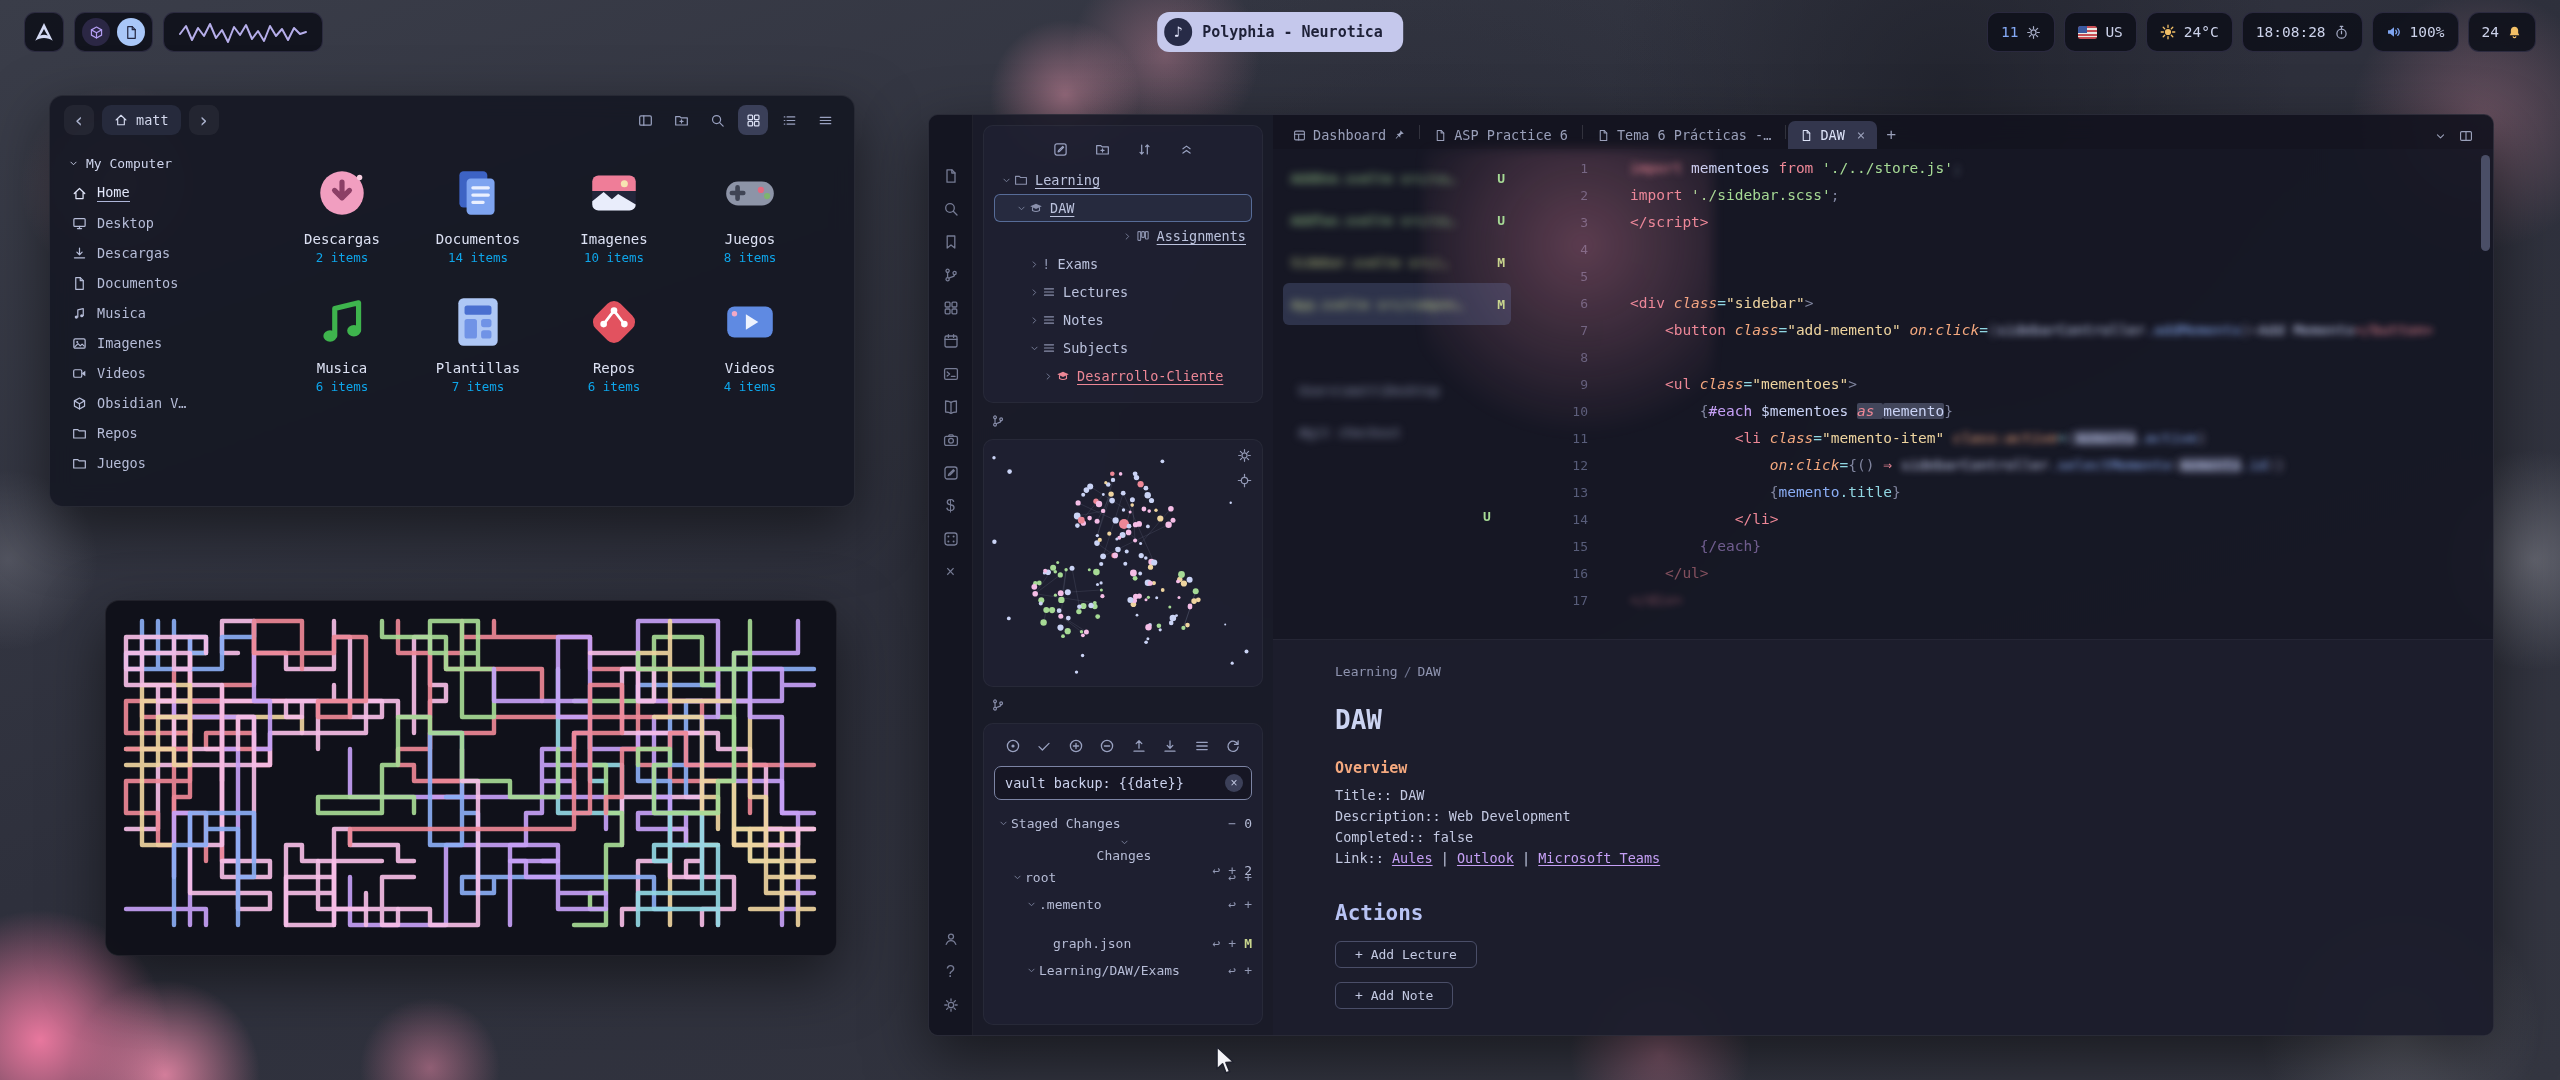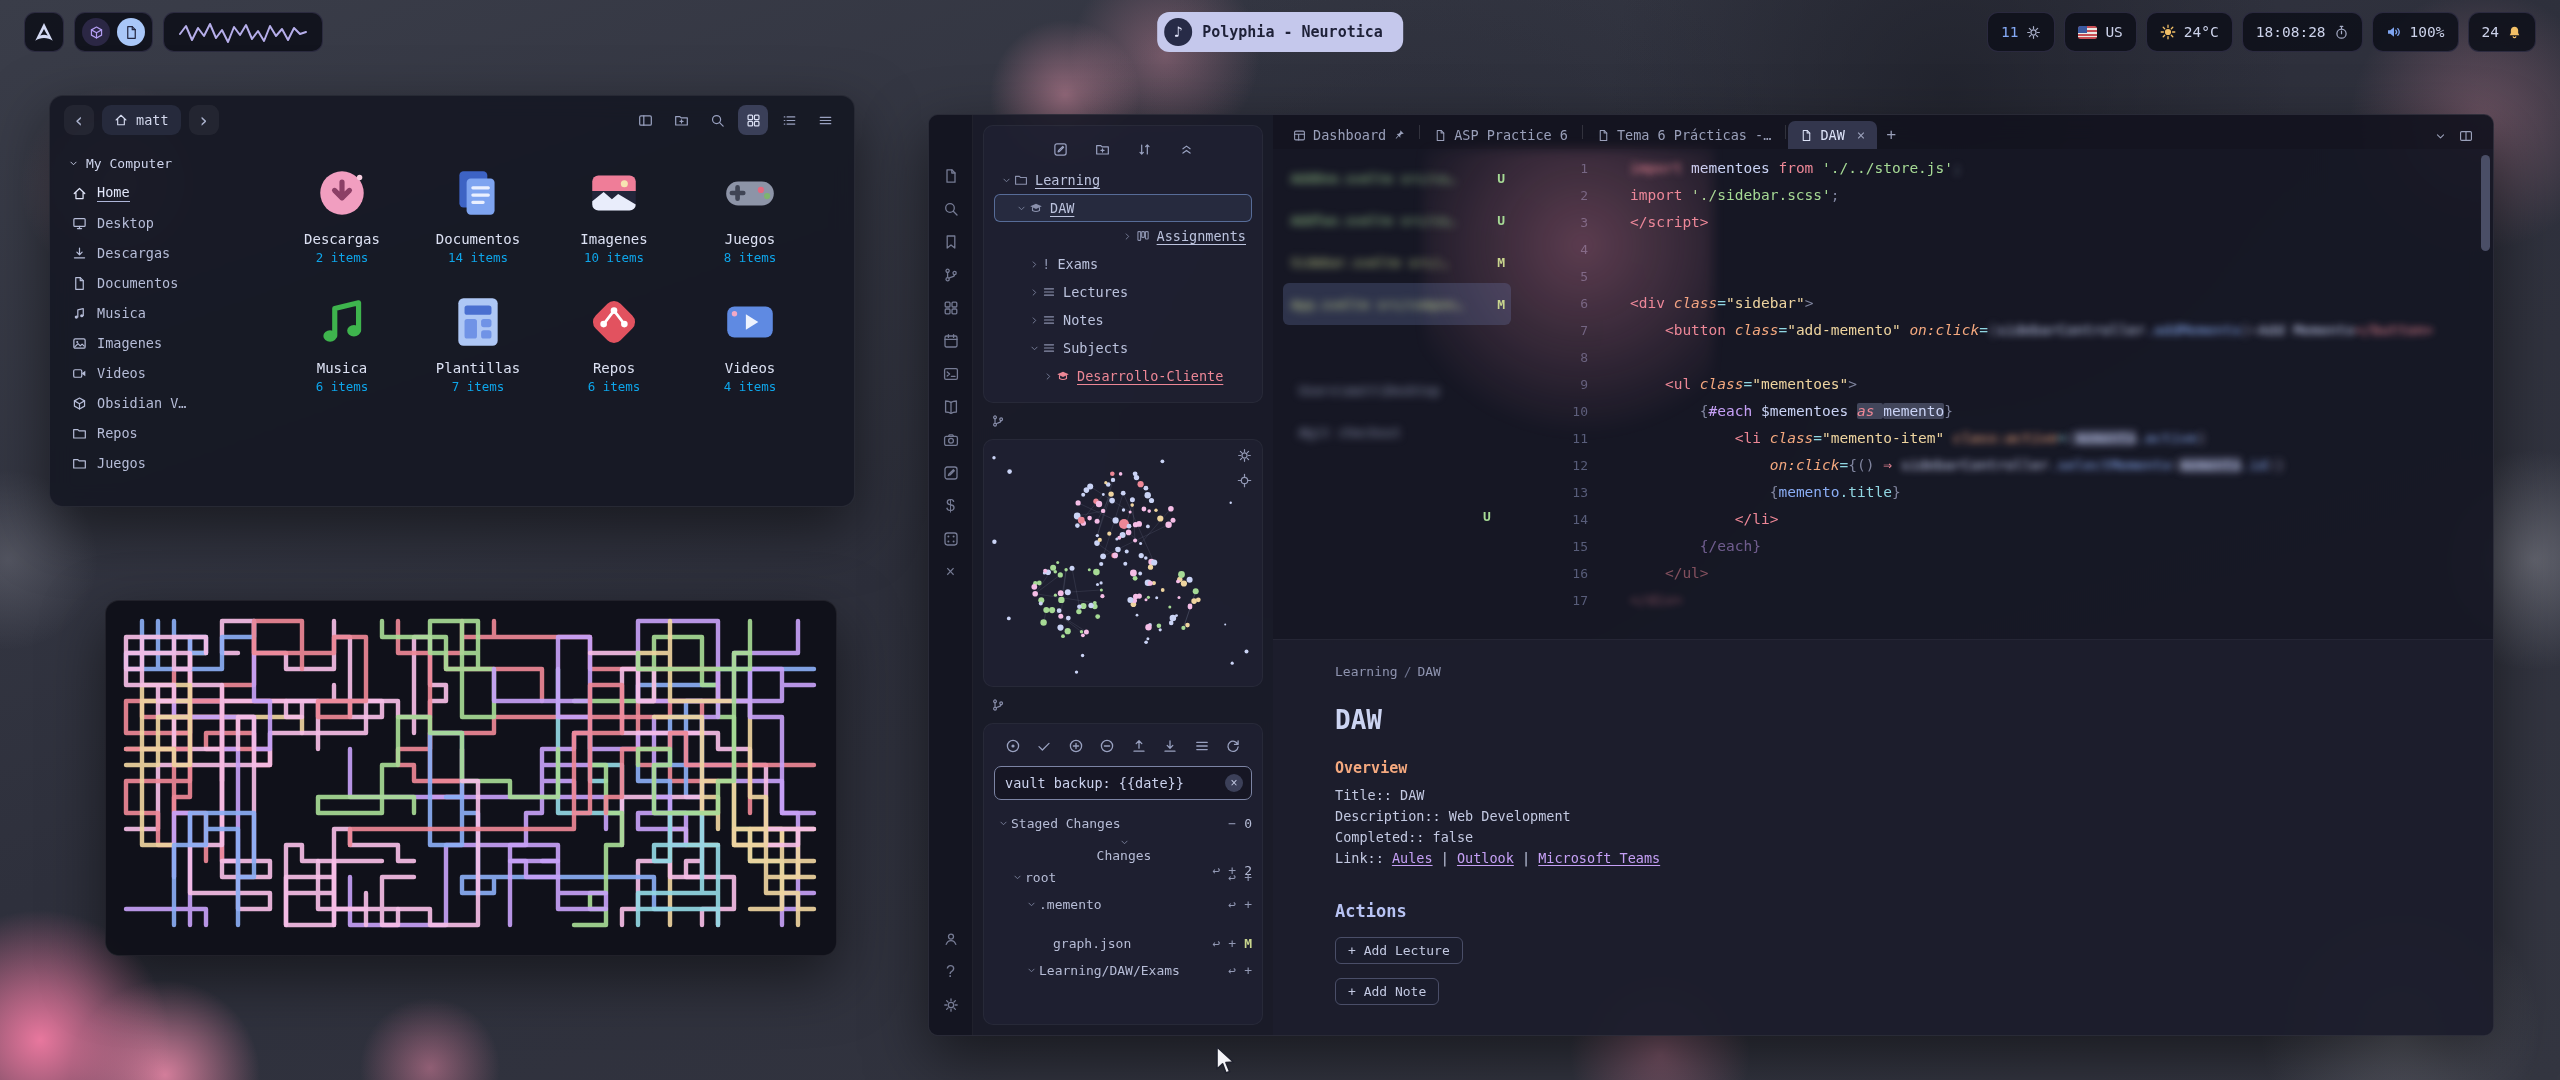--- a/index.html
+++ b/index.html
@@ -143,22 +143,22 @@
   .pk-stray{position:absolute;font-weight:bold;color:#a6da95}
 
   .note{flex:1;background:rgba(30,31,47,.6);border-top:1px solid rgba(255,255,255,.045);padding:24px 40px 16px 62px}
   .crumbs{font-size:13px;color:#8f94b0}
   .crumbs .cs{color:#6f7490;padding:0 6px}
   .note-title{font-size:26px;font-weight:bold;color:#ccd4f2;margin-top:26px}
   .sec{margin-top:24px;font-size:15px;font-weight:bold;color:#f5a97f}
   .field{font-size:13.5px;color:#c3c9e2;line-height:21px}
   .fields{margin-top:8px}
   .links a{color:#c6a0f6;text-decoration:underline;text-underline-offset:2px}
-  .actions-h{margin-top:32px;font-size:17px;font-weight:bold;color:#b8c3f4}
-  .act-btn{display:flex;width:fit-content;margin-top:16px;height:27px;align-items:center;padding:0 12px;
+  .actions-h{margin-top:32px;font-size:21px;font-weight:bold;color:#b8c3f4}
+  .act-btn{display:flex;width:fit-content;margin-top:16px;height:27px;align-items:center;padding:0 19px;
            background:rgba(28,30,46,.9);border:1px solid #4a4e68;border-radius:6px;font-size:13px;color:#c3c9e2;font-family:inherit}
   .act-btn + .act-btn{margin-top:14px}
   .sb{position:absolute;right:3px;top:40px;width:9px;height:96px;background:#4a4e66;border-radius:5px}
 
   .cursor{position:absolute;left:1215px;top:1046px;z-index:99}
 </style>
 </head>
 <body>
 
 <div class="topbar">

